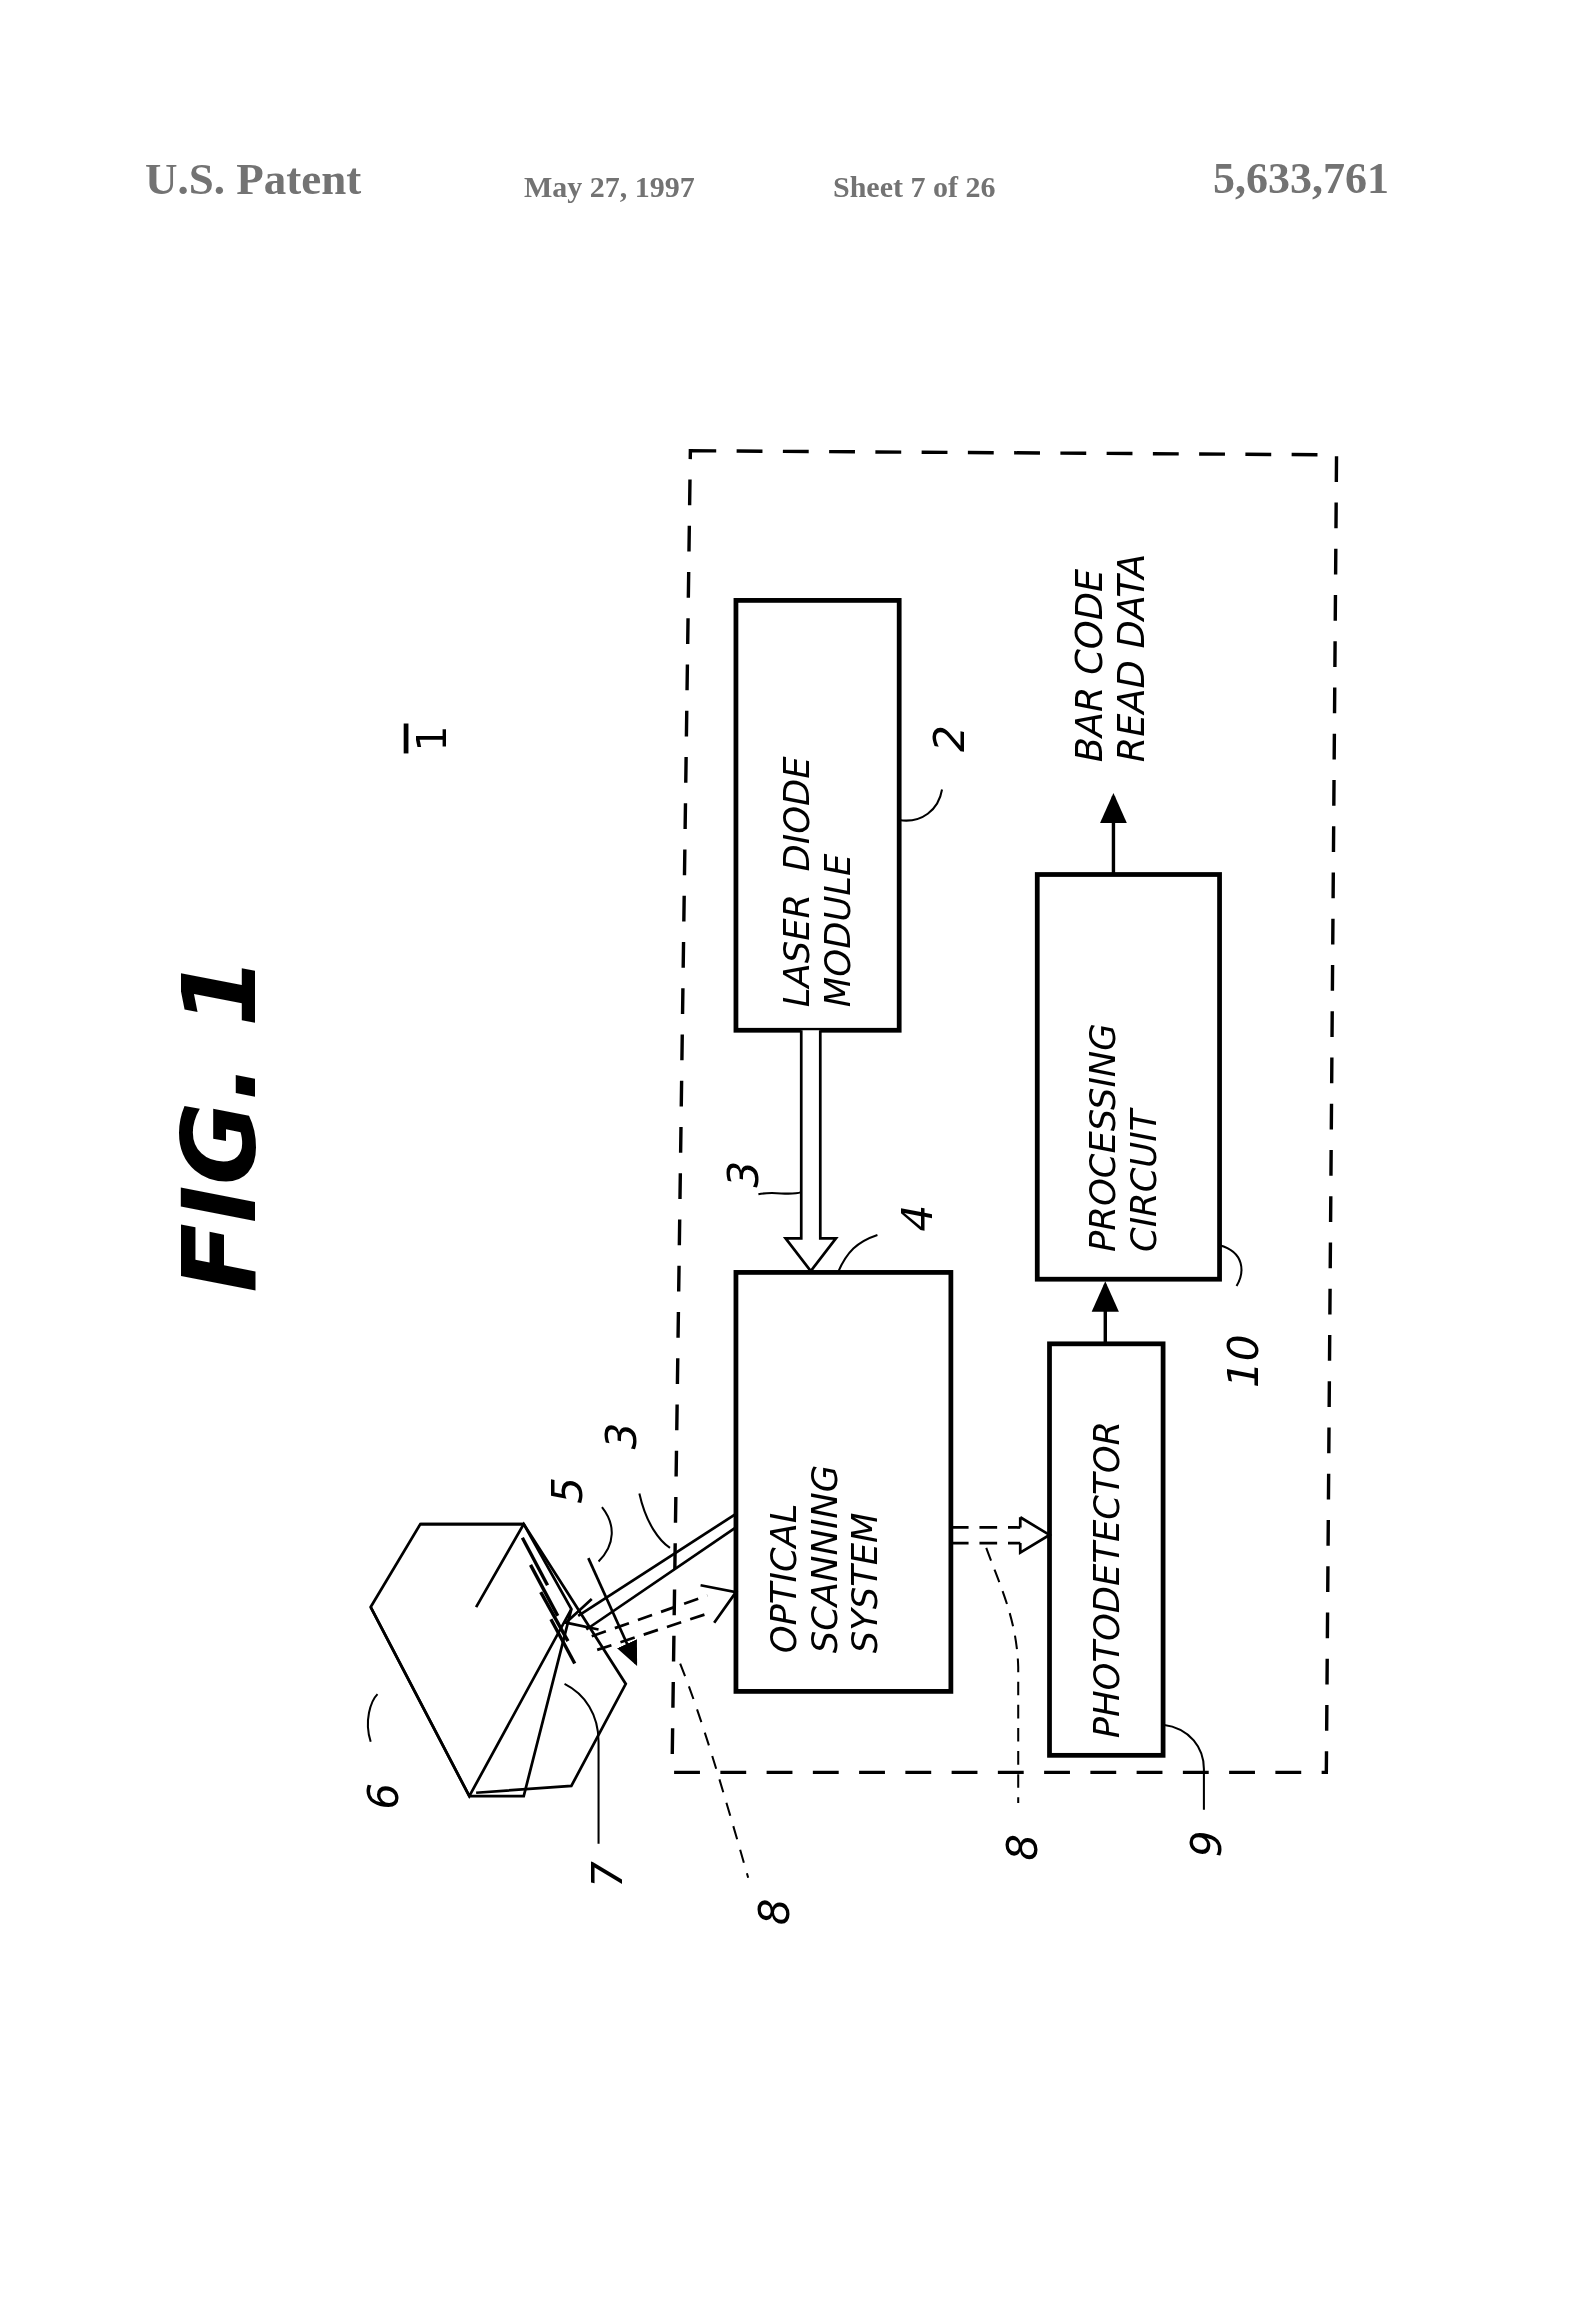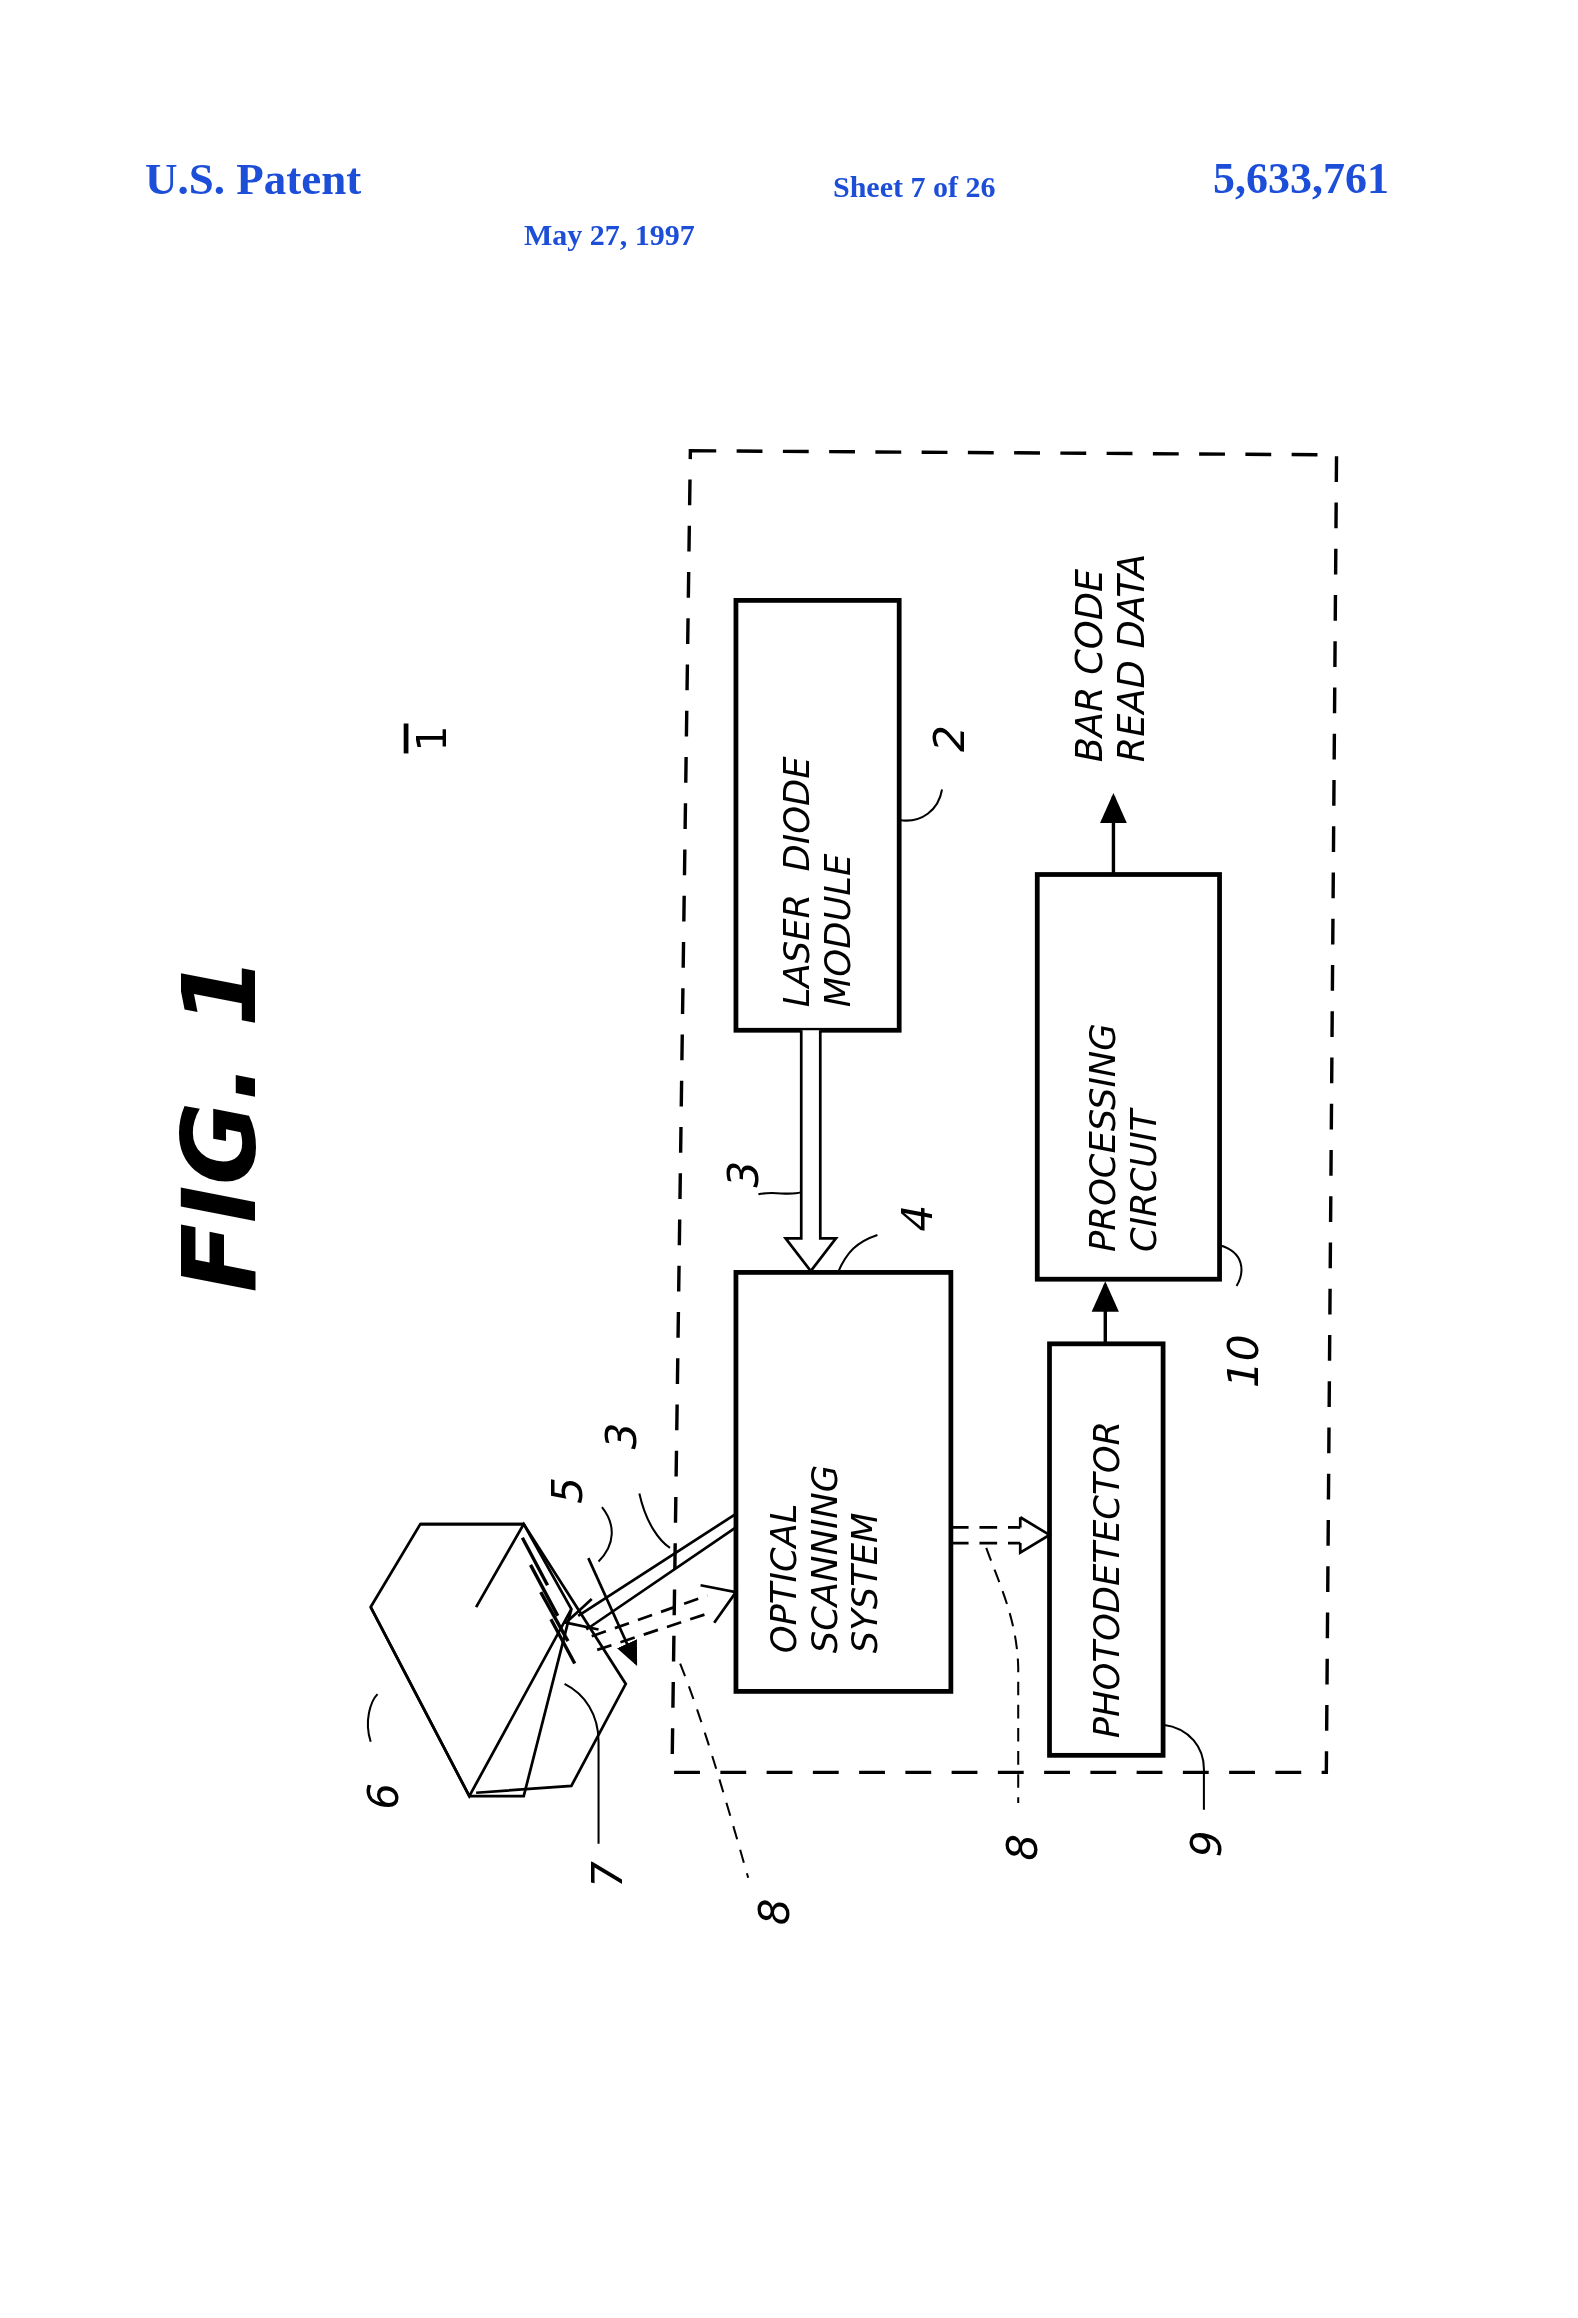--- a/index.html
+++ b/index.html
@@ -1,19 +1,19 @@
 <!DOCTYPE html>
 <html style="font-size:11px"><head>
 <meta charset="utf-8">
 <style>
   html, body { margin:0; padding:0; background:#ffffff; }
   body { width:1578px; height:2319px; position:relative; overflow:hidden; font-family:"Liberation Serif", serif; color:#000; }
-  .hdr { position:absolute; top:155px; font-family:"Liberation Serif", serif; font-weight:bold; color:#1d4ed8; white-space:nowrap; }
+  .hdr { position:absolute; top:155px; font-family:"Liberation Serif", serif; font-weight:bold; color:#737373; white-space:nowrap; }
   #h-title { left:145px; font-size:45px; top:153px; }
-  #h-date { left:524px; font-size:30px; top:170px;margin-top:48px; }
+  #h-date { left:524px; font-size:30px; top:170px; }
   #h-sheet { left:833px; font-size:30px; top:170px; }
   #h-num { left:1201px; font-size:44px; top:153px;margin-left:12px; }
   svg#fig { position:absolute; left:0; top:0; }
   .lbl { font-family:"DejaVu Sans", sans-serif; font-style:italic; fill:#000; }
   .num { font-family:"DejaVu Sans", sans-serif; fill:#000; }
 </style>
 </head>
 <body>
 
 <div class="hdr" id="h-title">U.S. Patent</div>

